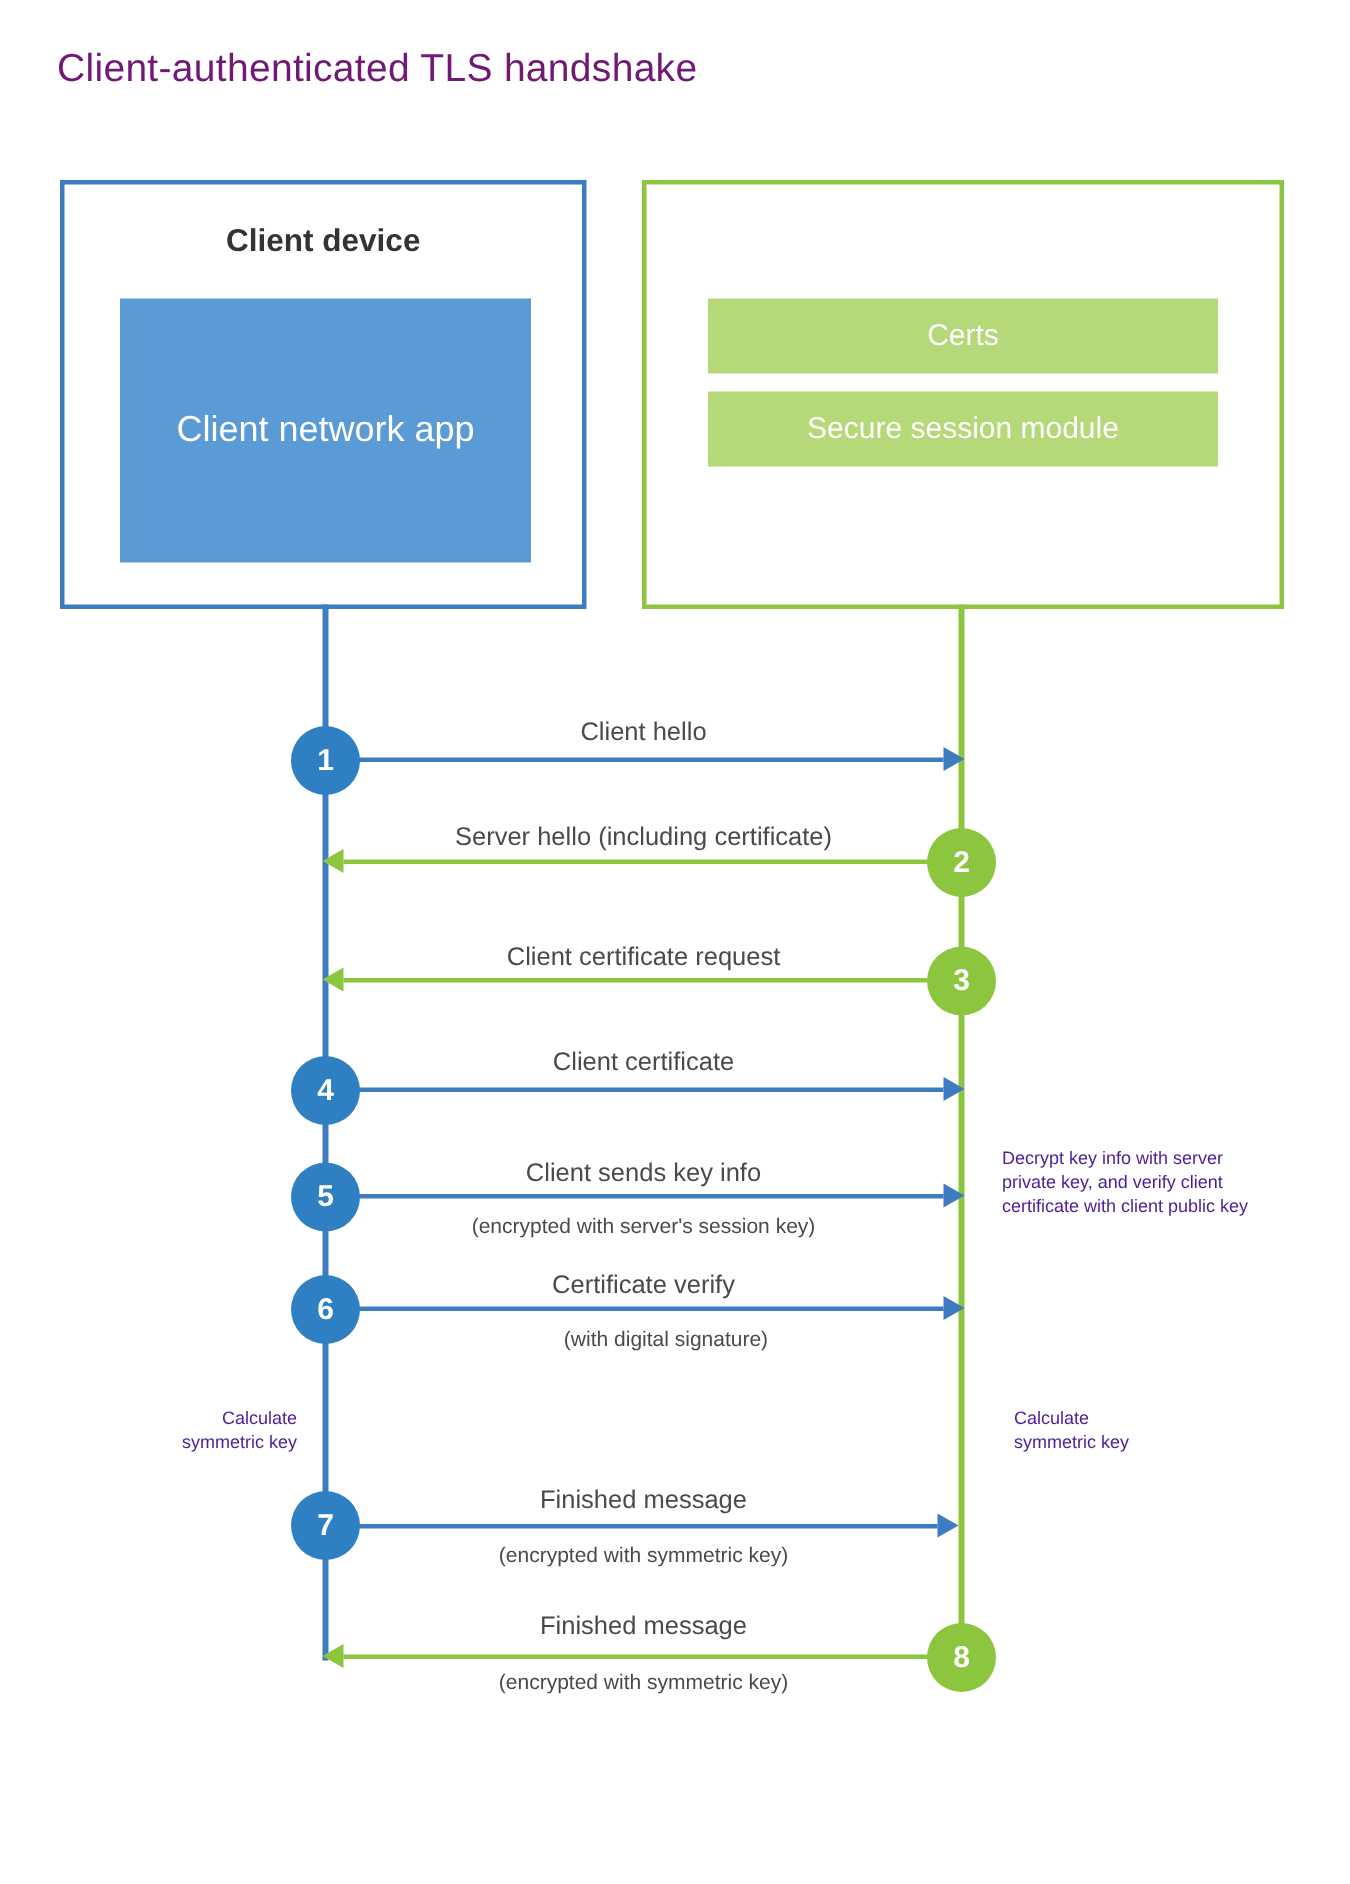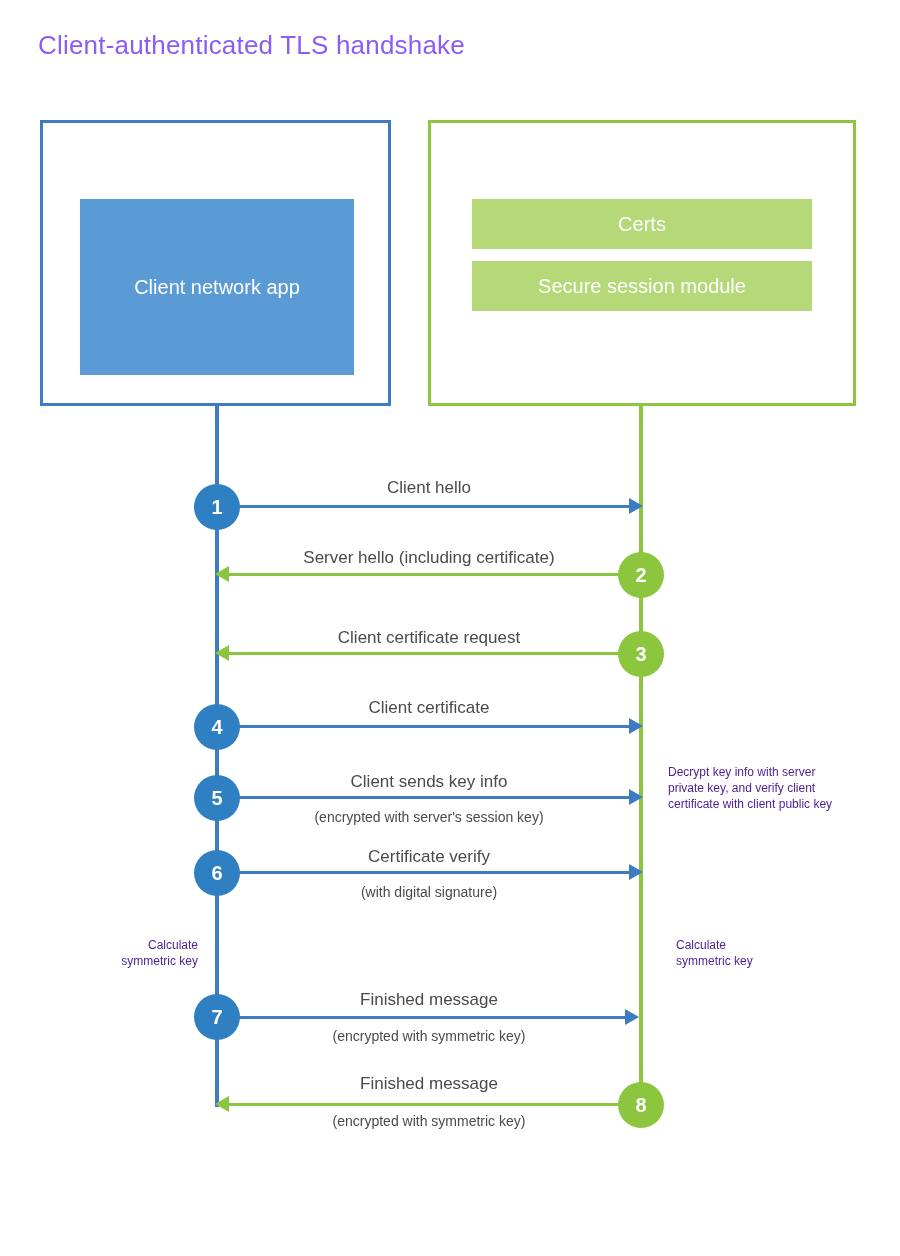--- a/index.html
+++ b/index.html
@@ -13,21 +13,21 @@
     font-family: "Liberation Sans", "DejaVu Sans", sans-serif;
     overflow: hidden;
   }
 
   
   #page-title {
     position: absolute;
     left: 38px; top: 30px;
     font-size: 26px;
     font-weight: 400;
-    color: #8b5cf6;
+    color: #701a75;
     letter-spacing: 0.2px;
     white-space: nowrap;
   }
 
   
   .entity-box {
     position: absolute;
     background: #ffffff;
   }
   #client-box {
@@ -50,21 +50,21 @@
     color: #333333;
   }
 
   
   #client-app-block {
     position: absolute;
     left: 37px; top: 76px;
     width: 274px; height: 176px;
     background: #5b9bd5;
     color: #ffffff;
-    font-size: 20px;
+    font-size: 24px;
     display: flex;
     align-items: center;
     justify-content: center;
     text-align: center;
     line-height: 1.3;
     padding: 0 10px;
   }
 
   
   #server-modules {
@@ -156,20 +156,21 @@
   }
   .side-note.right-of-line { text-align: left; }
   .side-note.left-of-line  { text-align: right; }
 </style>
 </head>
 <body>
 
 <div id="page-title">Client-authenticated TLS handshake</div>
 
 <div class="entity-box" id="client-box">
+  <div class="entity-title">Client device</div>
   <div id="client-app-block">Client network app</div>
 </div>
 
 <div class="entity-box" id="server-box">
   <div id="server-modules">
     <div class="server-module">Certs</div>
     <div class="server-module">Secure session module</div>
   </div>
 </div>
 
@@ -198,21 +199,21 @@
 
 <div class="msg-label" style="left:217px; top:772px; width:424px;">Client sends key info</div>
 <div class="arrow-line blue" style="left:217px; top:796px; width:412px;"></div>
 <div class="arrow-head right blue" style="left:629px; top:789px;"></div>
 <div class="msg-sublabel" style="left:217px; top:809px; width:424px;">(encrypted with server's session key)</div>
 <div class="step-circle blue" style="left:194px; top:775px;">5</div>
 
 <div class="msg-label" style="left:217px; top:847px; width:424px;">Certificate verify</div>
 <div class="arrow-line blue" style="left:217px; top:871px; width:412px;"></div>
 <div class="arrow-head right blue" style="left:629px; top:864px;"></div>
-<div class="msg-sublabel" style="left:217px; top:884px; width:424px;">(with digital signature)</div>
+<div class="msg-sublabel" style="left:232px; top:884px; width:424px;">(with digital signature)</div>
 <div class="step-circle blue" style="left:194px; top:850px;">6</div>
 
 <div class="side-note right-of-line" style="left:668px; top:765px; width:165px;">Decrypt key info with server private key, and verify client certificate with client public key</div>
 
 <div class="side-note left-of-line" style="left:58px; top:938px; width:140px;">
   <div>Calculate</div>
   <div>symmetric key</div>
 </div>
 <div class="side-note right-of-line" style="left:676px; top:938px; width:160px;">
   <div>Calculate</div>

